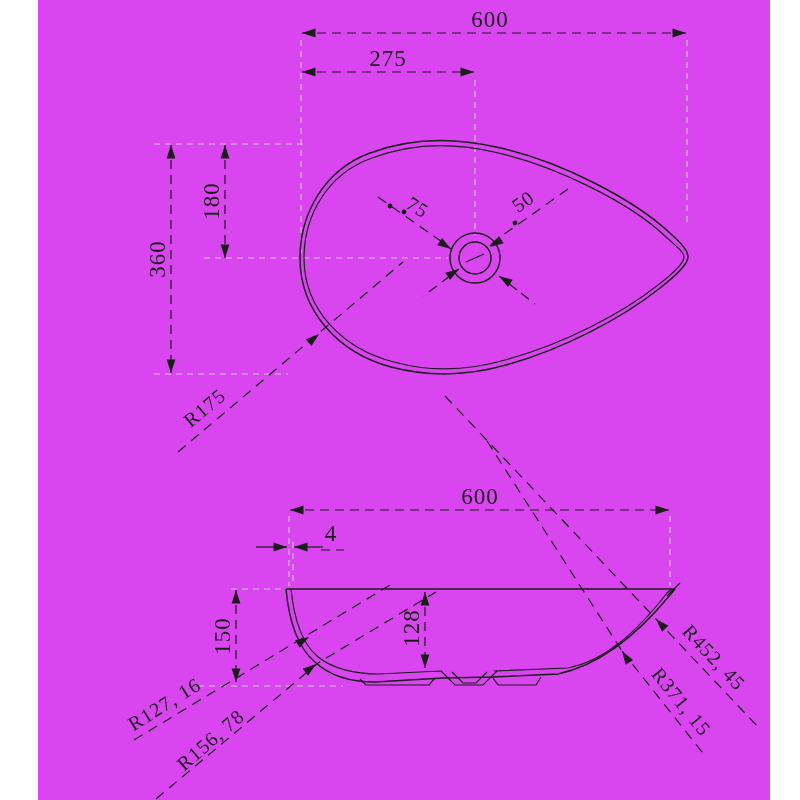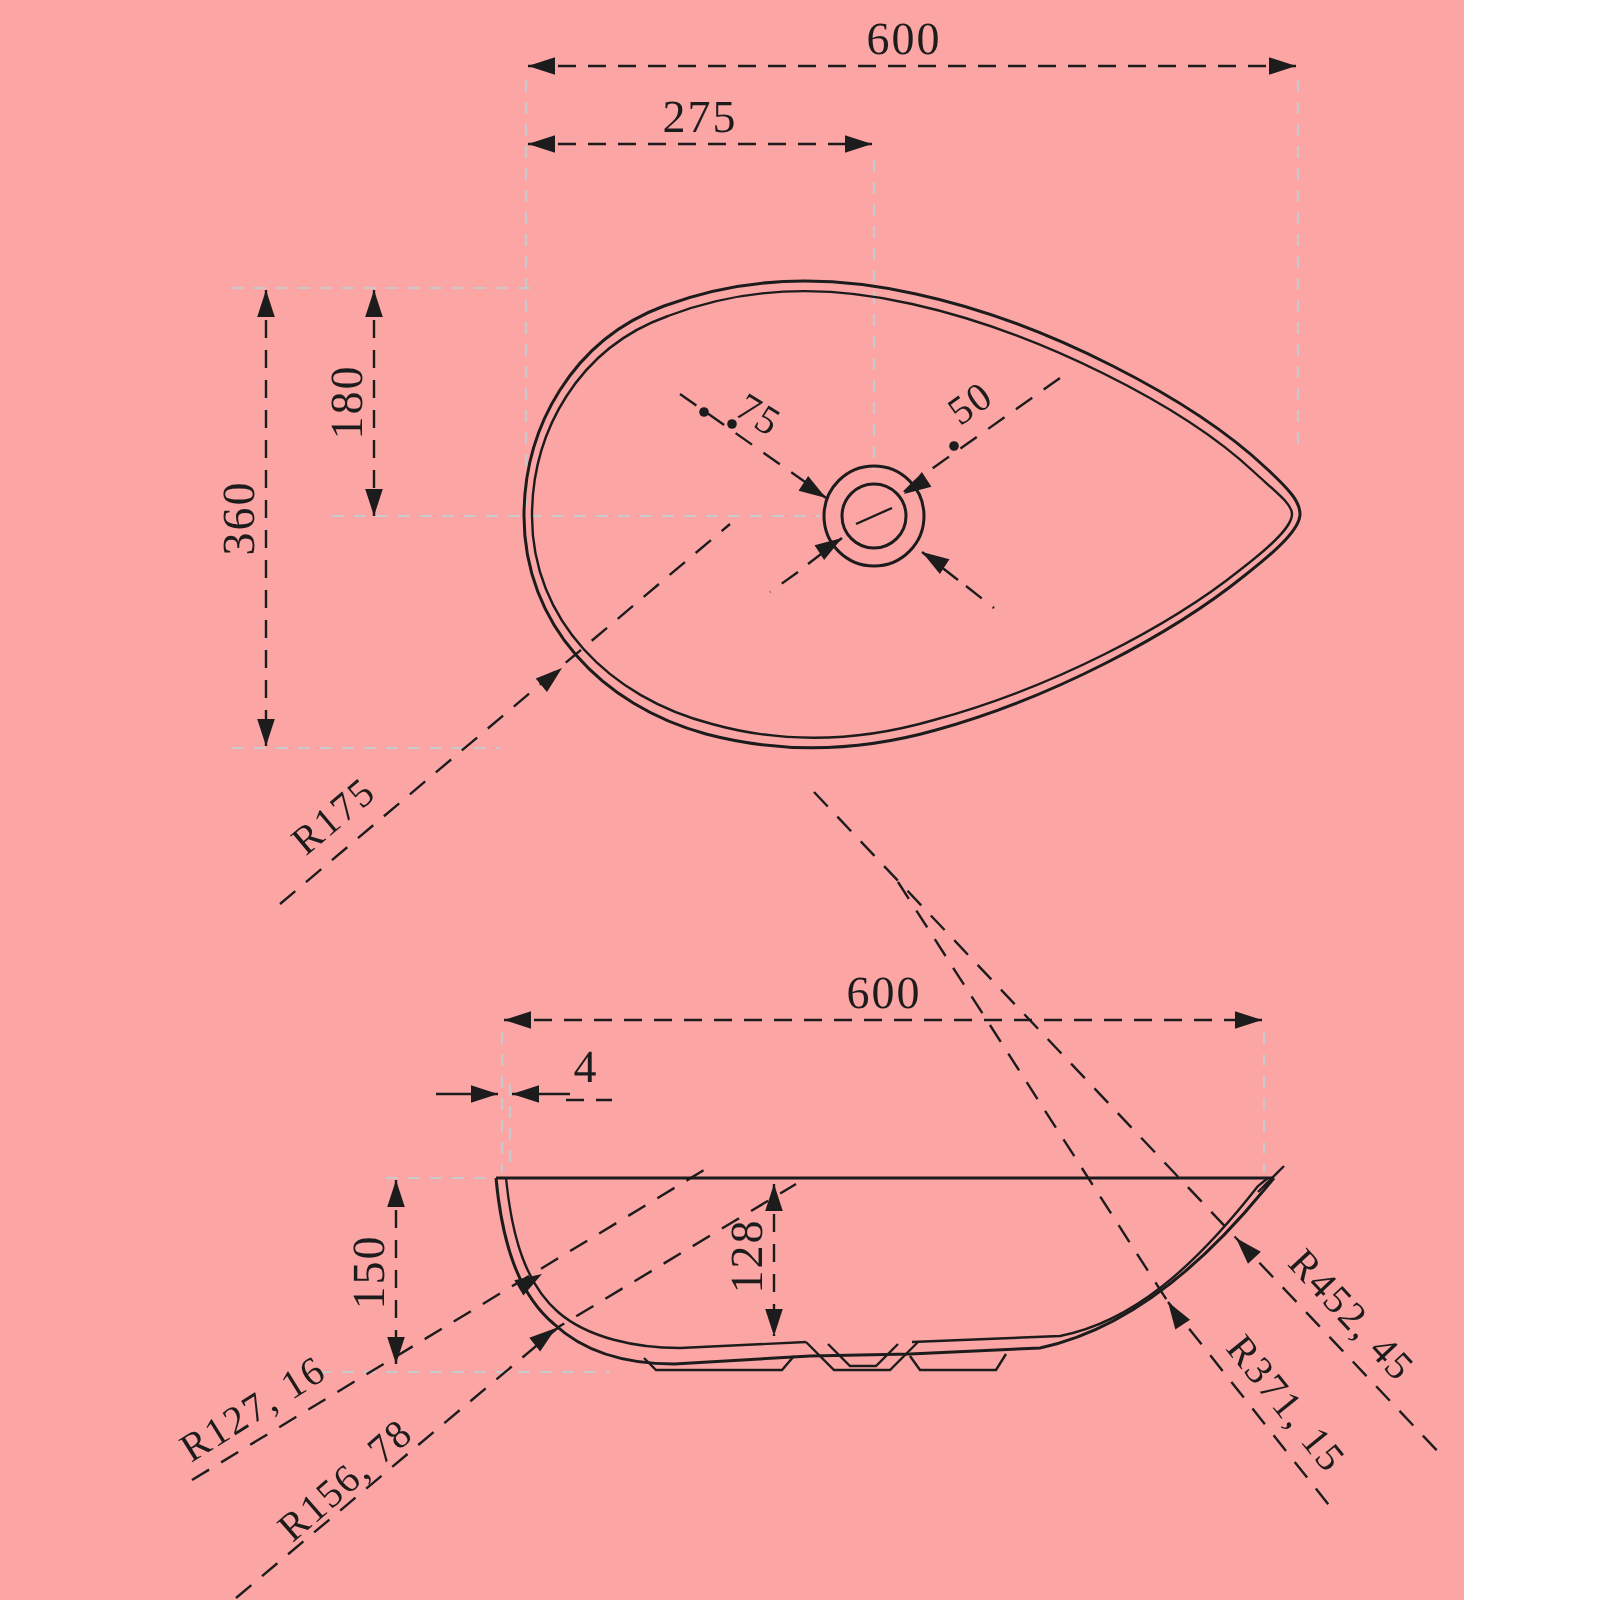--- a/index.html
+++ b/index.html
@@ -1,16 +1,16 @@
 <!DOCTYPE html>
 <html><head>
 <meta charset="utf-8">
 <style>
   html,body{margin:0;padding:0;background:#ffffff;}
-  .stage{position:relative;width:732px;height:800px;background:#fca5a5;overflow:hidden;}
+  .stage{position:relative;width:732px;height:800px;background:#d946ef;overflow:hidden;margin-left:38px;}
   svg{display:block;}
   text{font-family:"Liberation Serif","DejaVu Serif",serif;fill:#1c1c1c;}
   .dim-txt{font-size:23px;letter-spacing:1px;}
   .rad-txt{font-size:20px;letter-spacing:1px;}
   .solid{stroke:#1c1c1c;stroke-width:1.5;fill:none;}
   .thin{stroke:#1c1c1c;stroke-width:1.2;fill:none;}
   .dimline{stroke:#1c1c1c;stroke-width:1.2;fill:none;stroke-dasharray:9 6;}
   .leader{stroke:#1c1c1c;stroke-width:1.2;fill:none;stroke-dasharray:10 7;}
   .ext{stroke:#c9c9c9;stroke-width:1.1;fill:none;stroke-dasharray:6 5;}
   .arrow{fill:#1c1c1c;stroke:none;}

